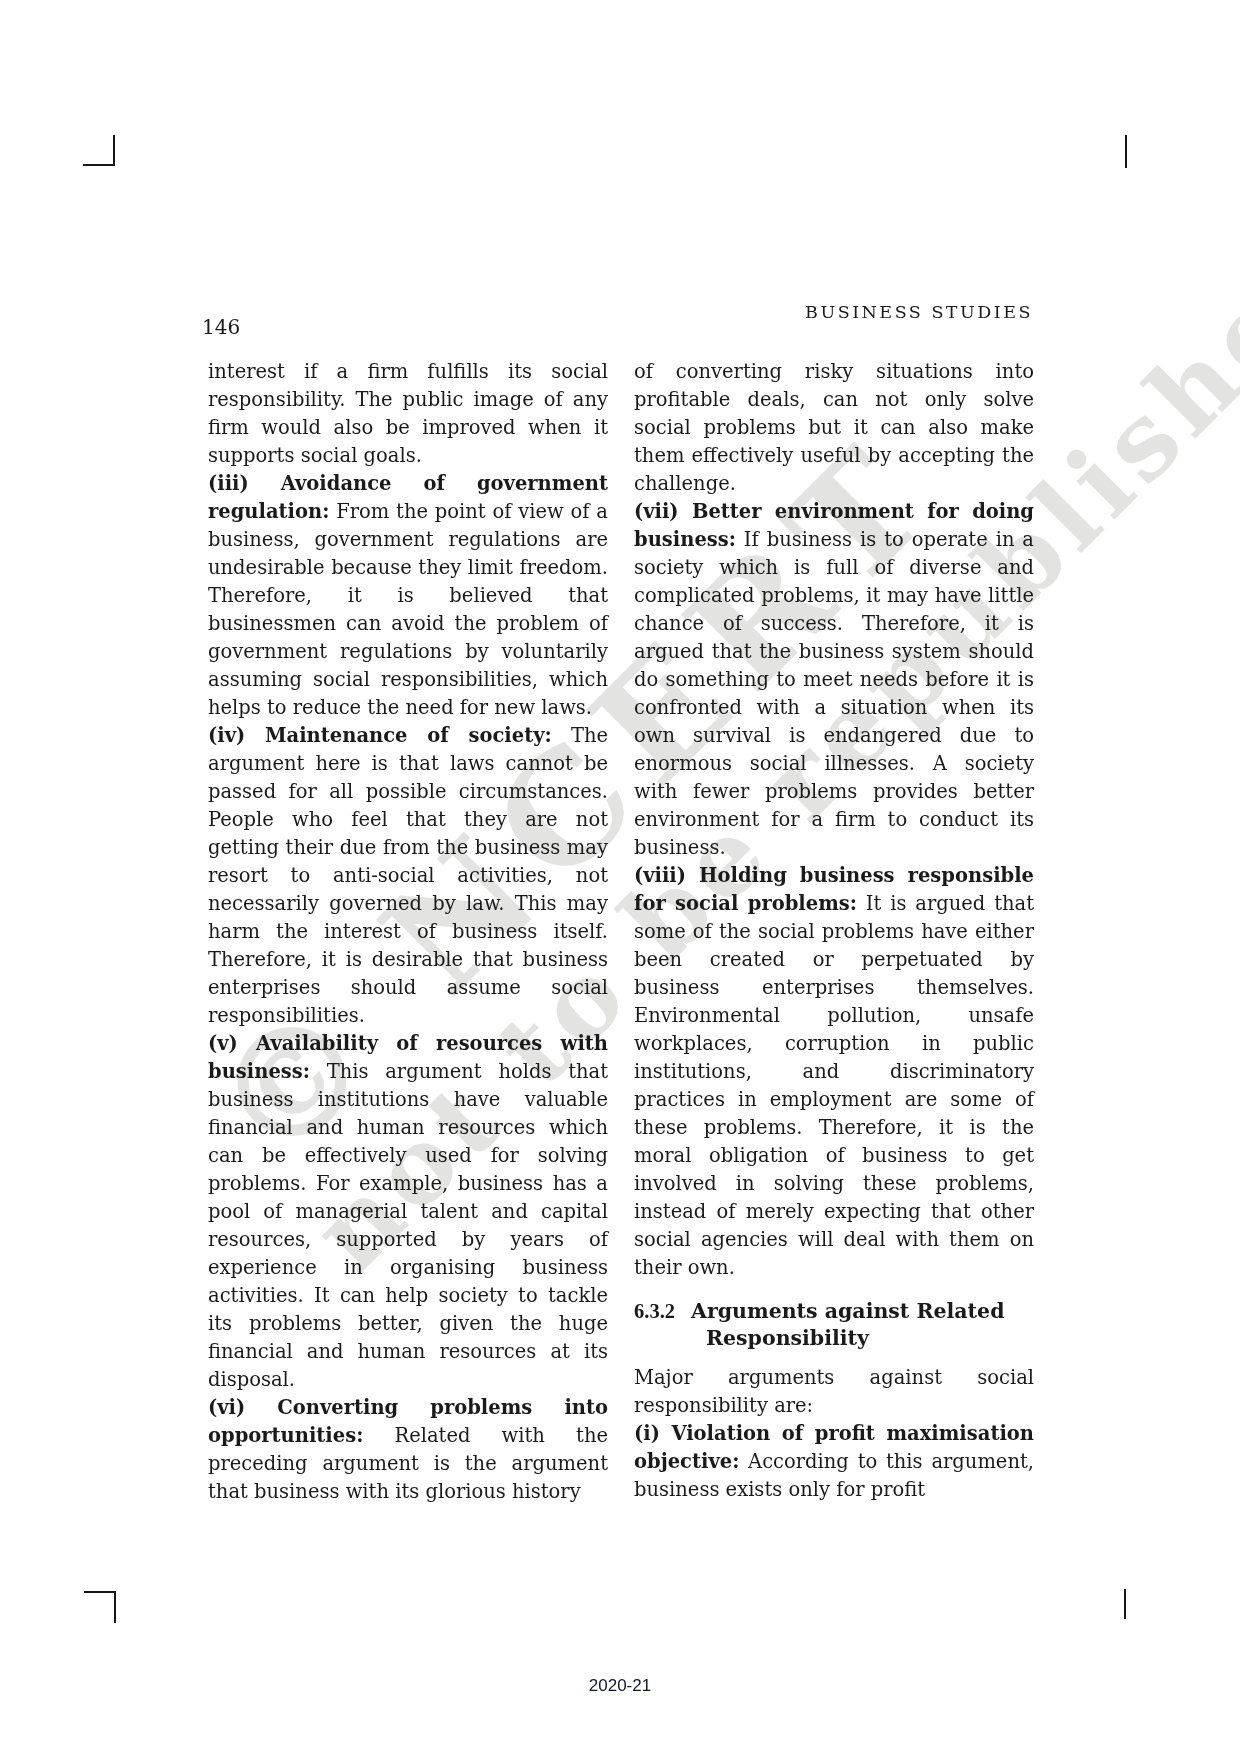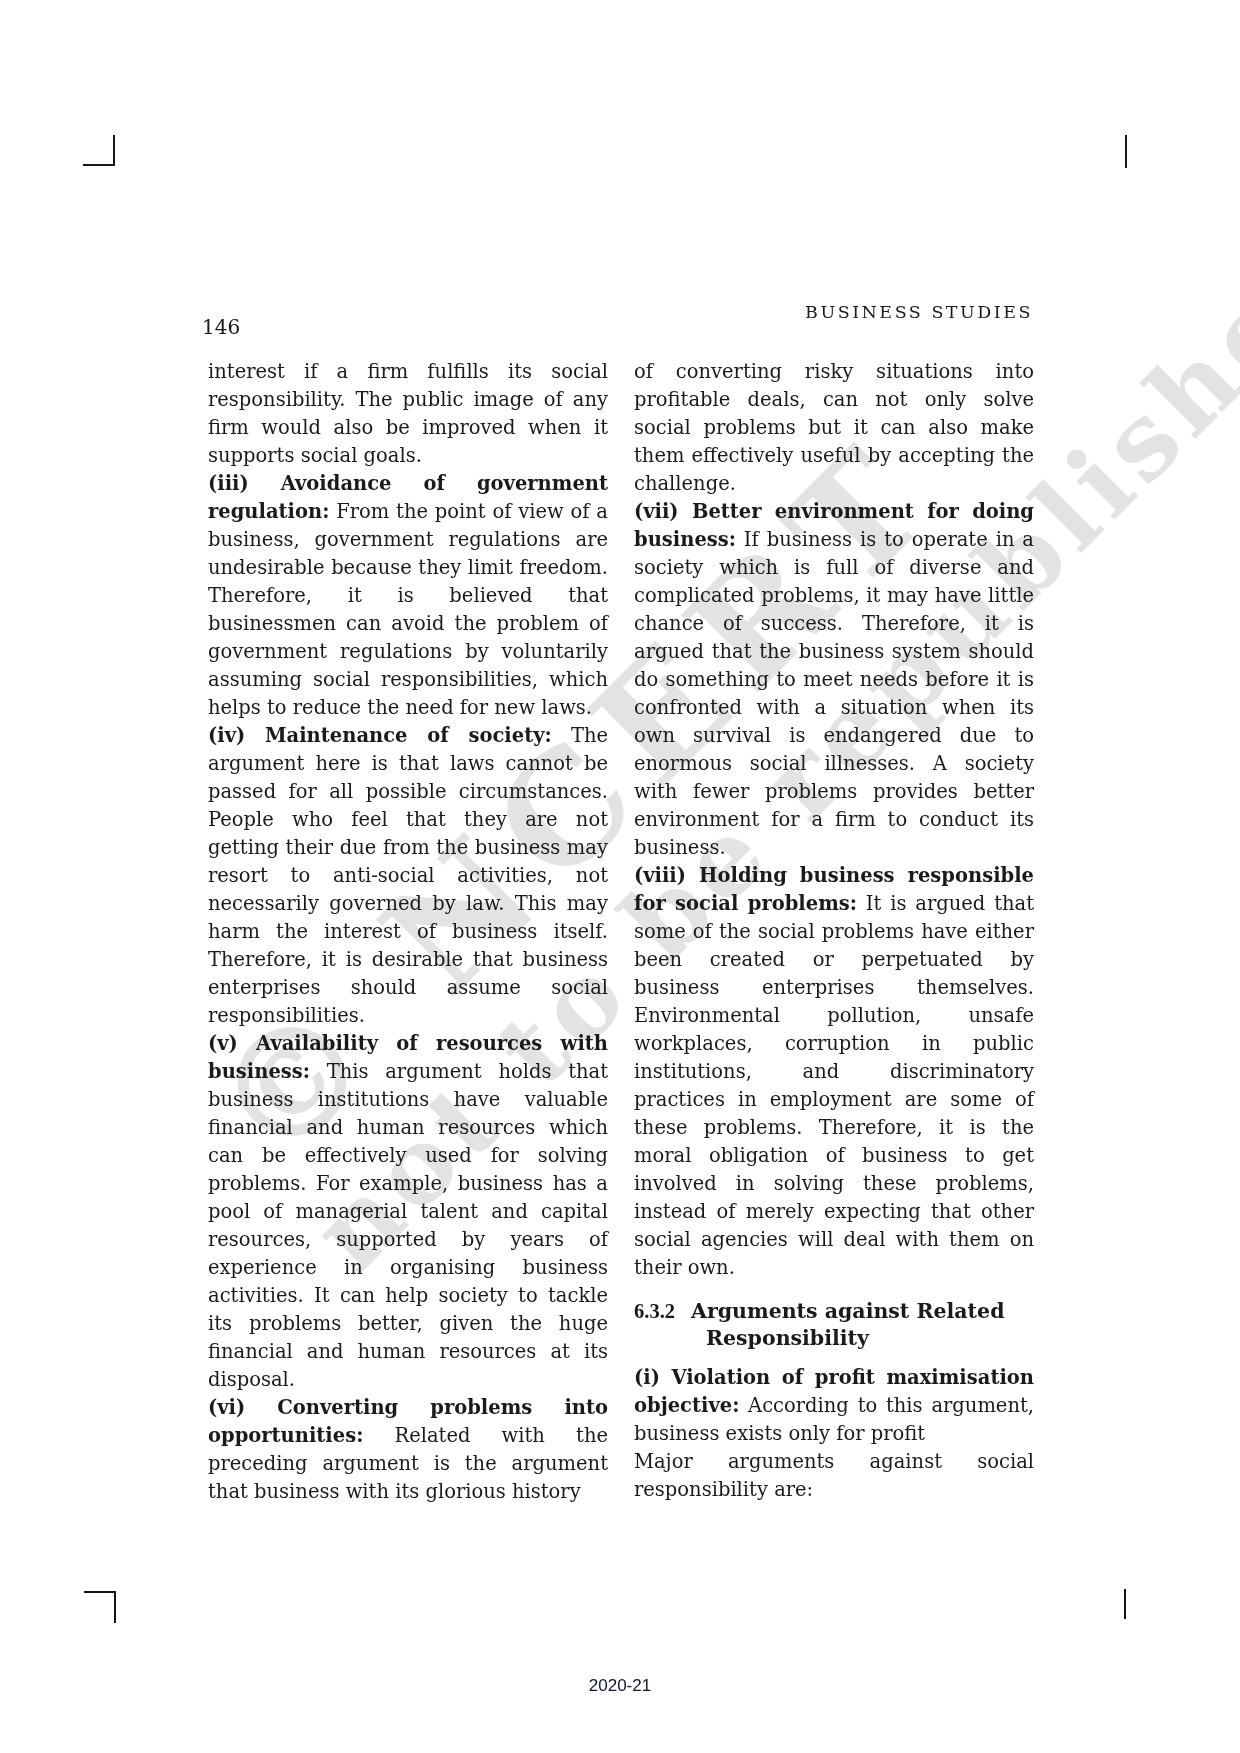--- a/index.html
+++ b/index.html
@@ -100,21 +100,21 @@
       <p><b>(vi) Converting problems into opportunities:</b> <span>Related with the preceding argument is the argument that business with its glorious history</span></p>
     </section>
 
     <section class="col">
       <p><span>of converting risky situations into profitable deals, can not only solve social problems but it can also make them effectively useful by accepting the challenge.</span></p>
       <p><b>(vii) Better environment for doing business:</b> <span>If business is to operate in a society which is full of diverse and complicated problems, it may have little chance of success. Therefore, it is argued that the business system should do something to meet needs before it is confronted with a situation when its own survival is endangered due to enormous social illnesses. A society with fewer problems provides better environment for a firm to conduct its business.</span></p>
       <p><b>(viii) Holding business responsible for social problems:</b> <span>It is argued that some of the social problems have either been created or perpetuated by business enterprises themselves. Environmental pollution, unsafe workplaces, corruption in public institutions, and discriminatory practices in employment are some of these problems. Therefore, it is the moral obligation of business to get involved in solving these problems, instead of merely expecting that other social agencies will deal with them on their own.</span></p>
 
       <h2 class="section-heading"><span class="sec-num">6.3.2</span><span>Arguments against Related Responsibility</span></h2>
 
+      <p><span>Major arguments against social responsibility are:</span></p>
       <p><b>(i) Violation of profit maximisation objective:</b> <span>According to this argument, business exists only for profit</span></p>
-      <p><span>Major arguments against social responsibility are:</span></p>
     </section>
 
   </div>
 
   <div class="footer">2020-21</div>
 
 </div>
 
 </body></html>

